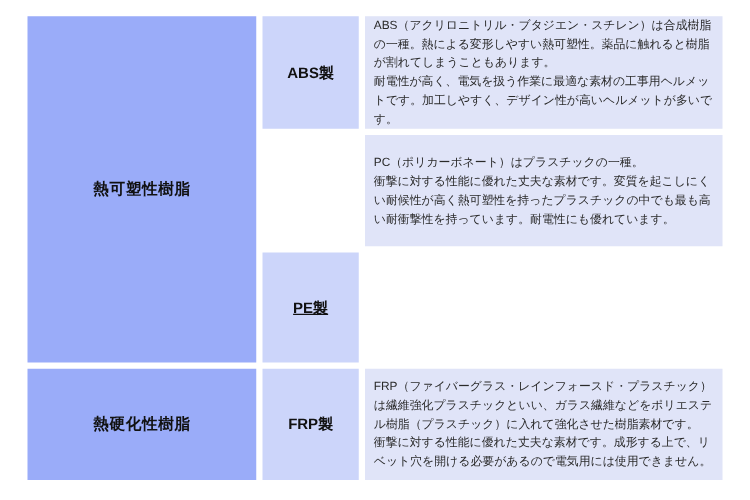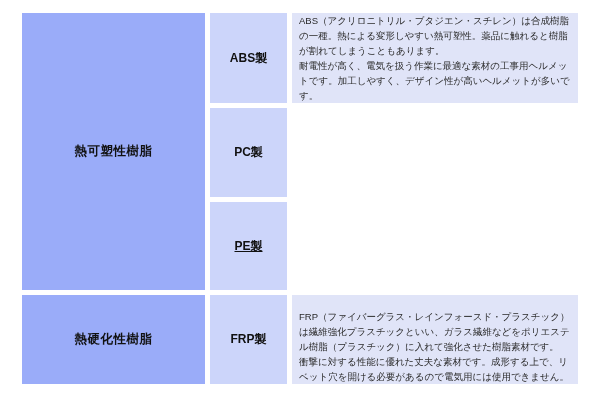--- a/index.html
+++ b/index.html
@@ -47,21 +47,20 @@
   }
   .type-r1 { grid-row: 1; }
   .type-r2 { grid-row: 2; }
   .type-r3 { grid-row: 3; text-decoration: underline; }
   .type-r4 { grid-row: 4; }
   .desc-cell {
     background: var(--desc-cell, #e0e4f8);
     grid-column: 3;
     justify-content: flex-start;
     padding: 0 7px;
-    align-items: flex-end;
   }
   .desc-r1 { grid-row: 1; }
   .desc-r2 { grid-row: 2; }
   .desc-r3 { grid-row: 3; }
   .desc-r4 { grid-row: 4; }
   .desc-text {
     font-size: 9.5px;
     line-height: 15px;
     color: var(--desc-text, #2a2a2a);
     white-space: pre-line;
@@ -82,22 +81,23 @@
   </div>
 
   <div class="cell type-cell type-r1">
     <span>ABS製</span>
   </div>
   <div class="cell desc-cell desc-r1">
     <div class="desc-text">ABS（アクリロニトリル・ブタジエン・スチレン）は合成樹脂の一種。熱による変形しやすい熱可塑性。薬品に触れると樹脂が割れてしまうこともあります。
 耐電性が高く、電気を扱う作業に最適な素材の工事用ヘルメットです。加工しやすく、デザイン性が高いヘルメットが多いです。</div>
   </div>
 
-  <div class="cell type-cell type-r2">
-    <span>PC製</span>
+  <div class="cell desc-cell desc-r2">
+    <div class="desc-text">PC（ポリカーボネート）はプラスチックの一種。
+衝撃に対する性能に優れた丈夫な素材です。変質を起こしにくい耐候性が高く熱可塑性を持ったプラスチックの中でも最も高い耐衝撃性を持っています。耐電性にも優れています。</div>
   </div>
 
   <div class="cell type-cell type-r3">
     <span>PE製</span>
   </div>
 
   <div class="cell type-cell type-r4">
     <span>FRP製</span>
   </div>
   <div class="cell desc-cell desc-r4">

